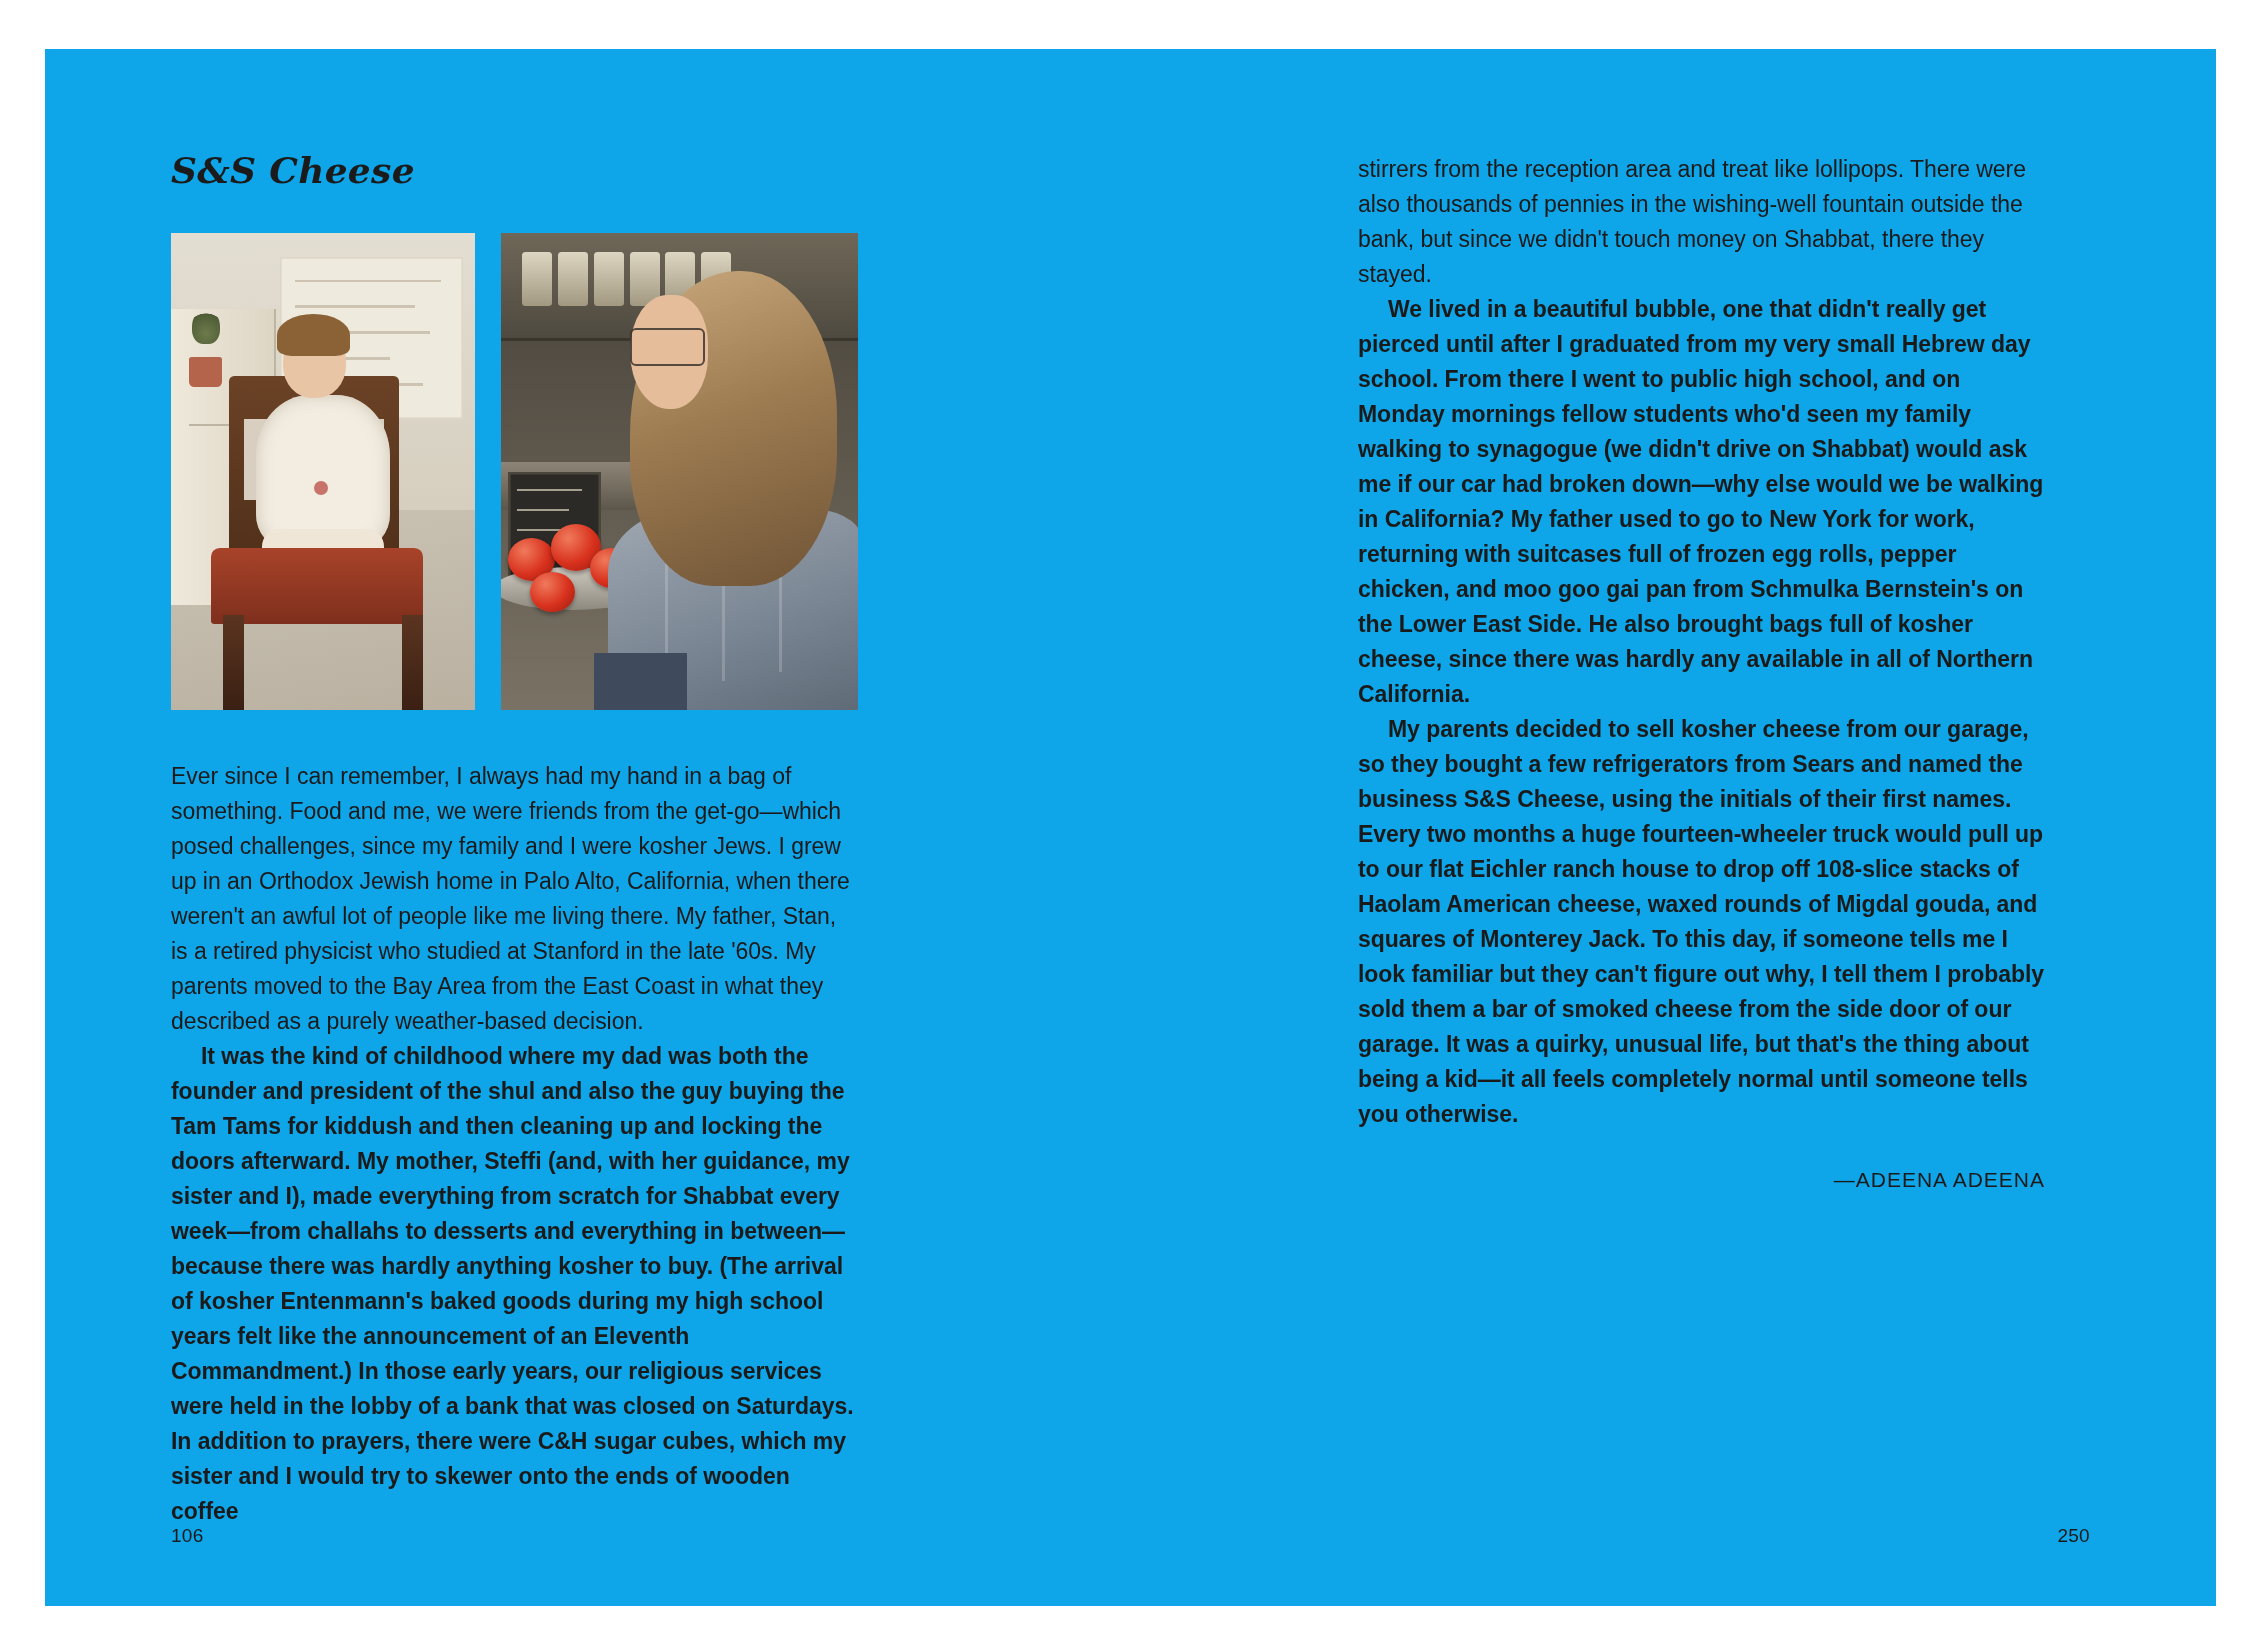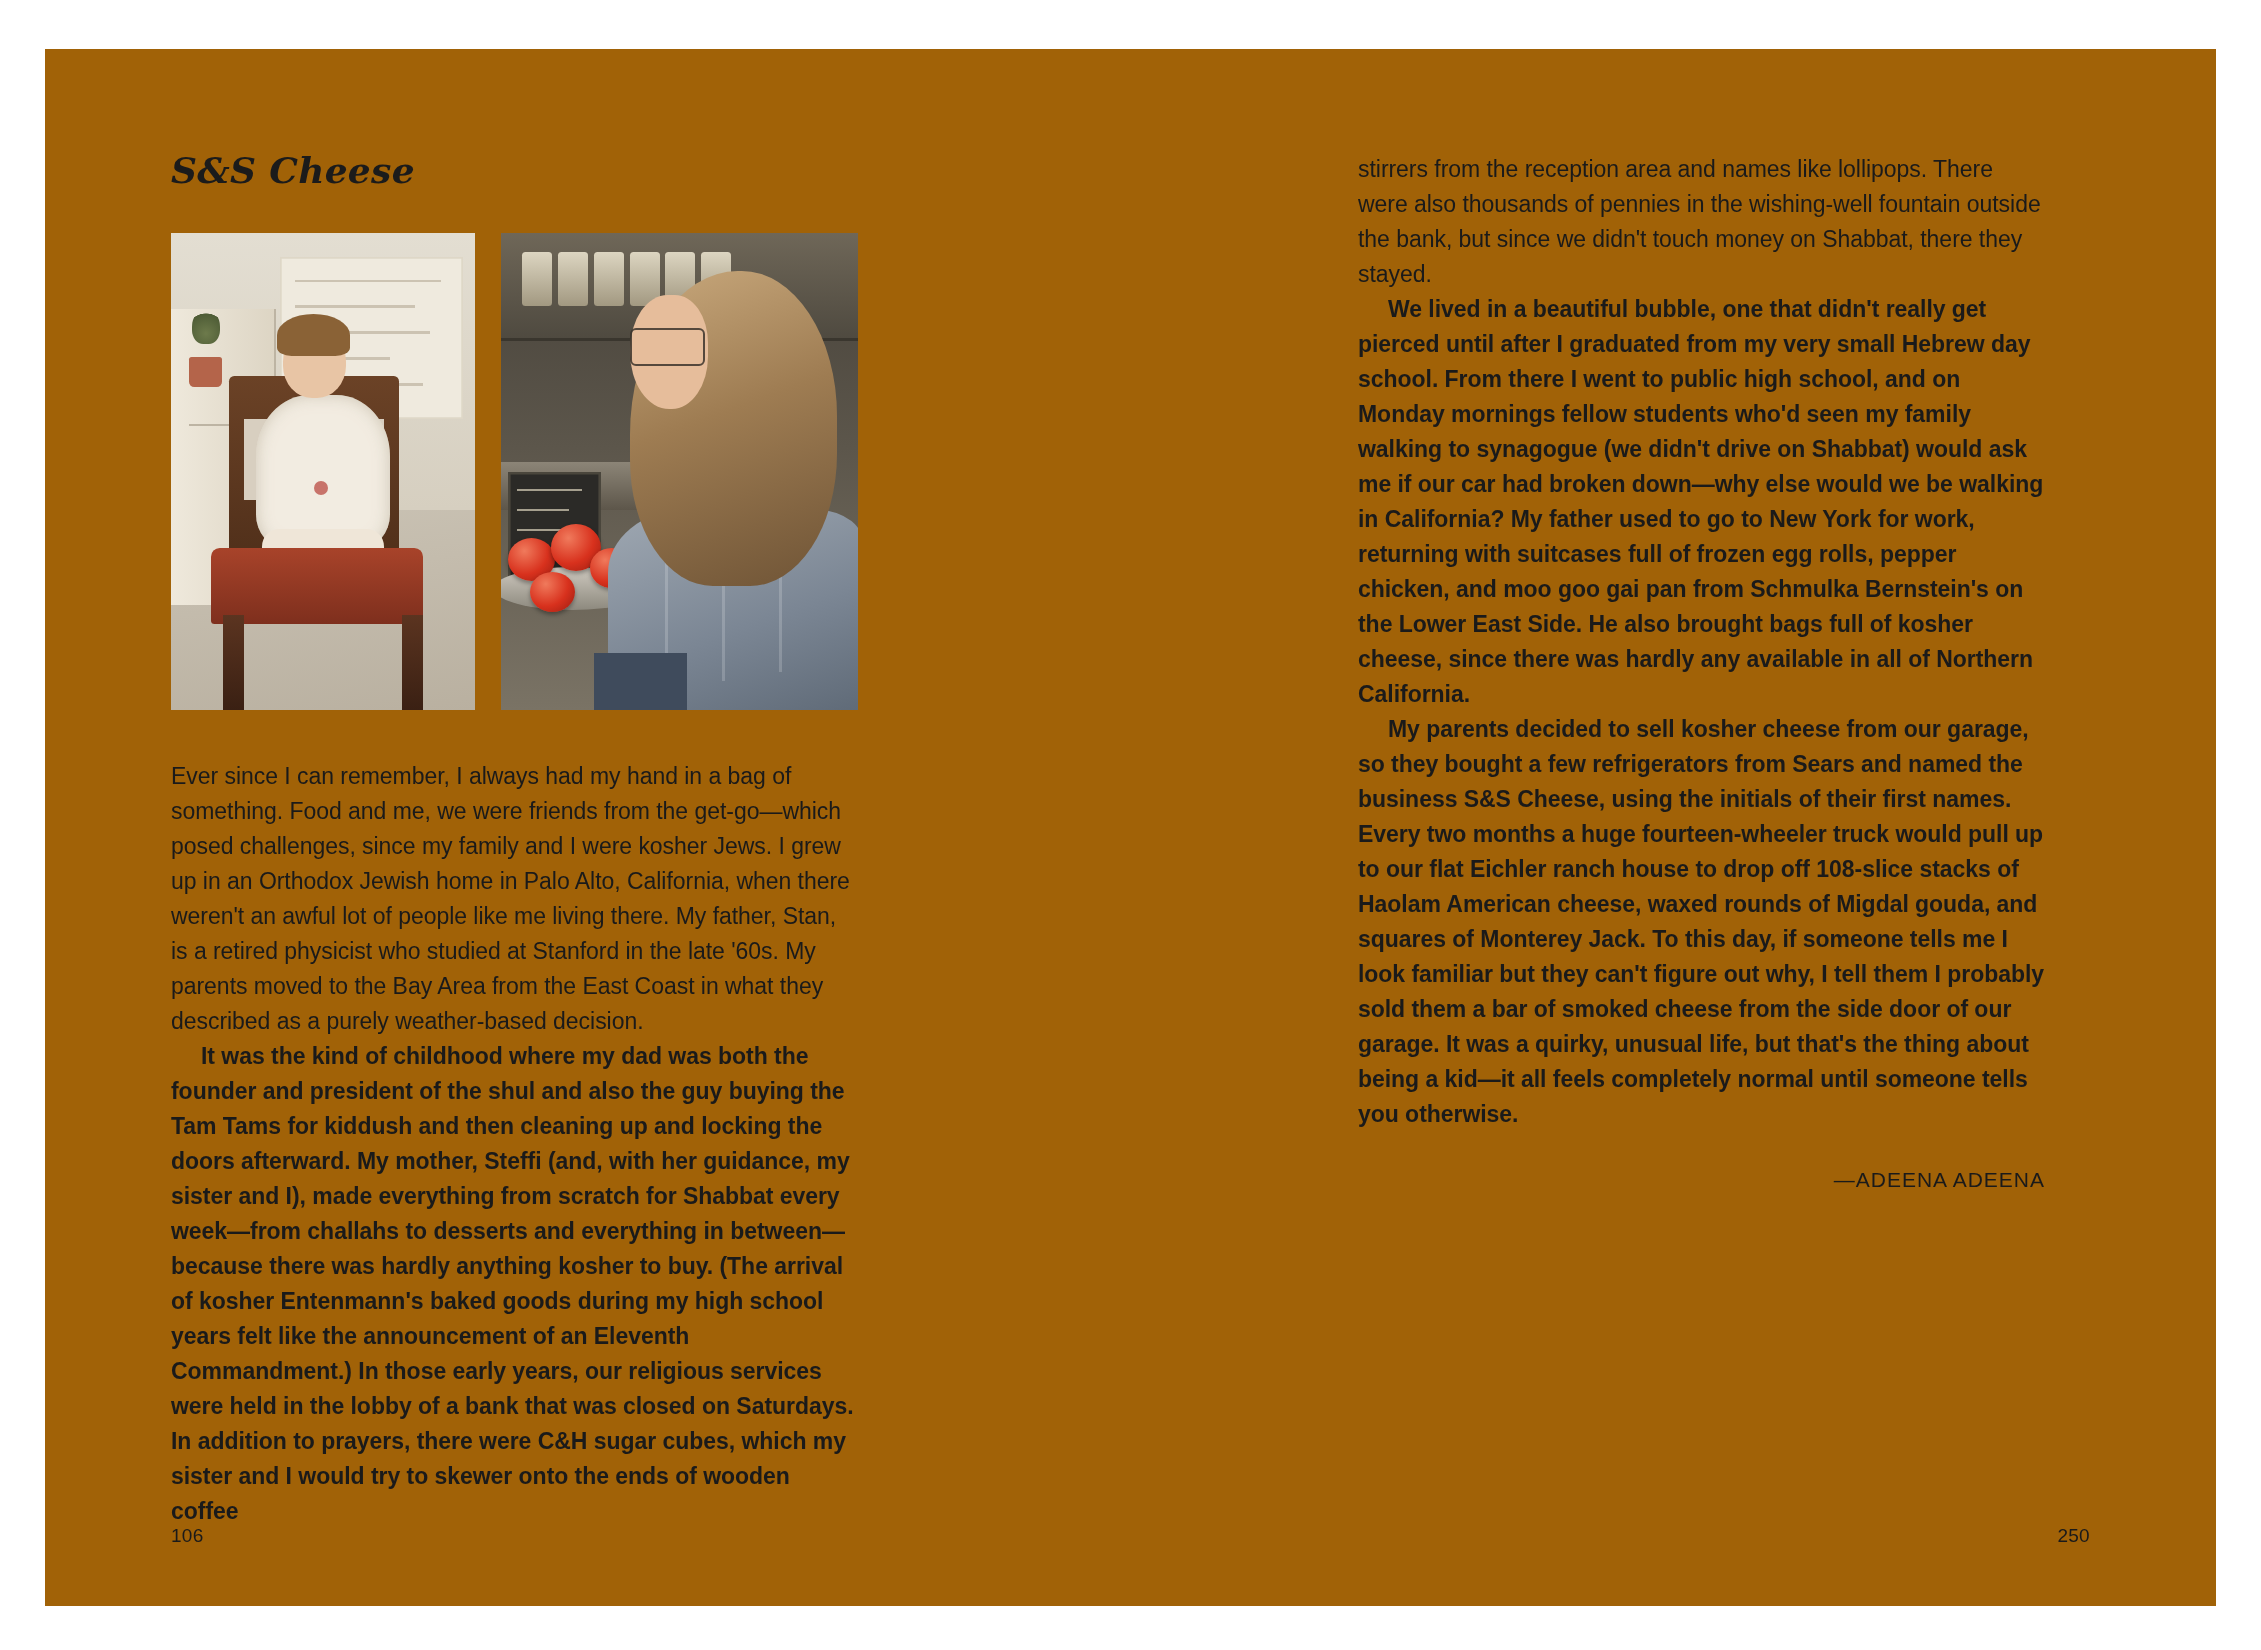--- a/index.html
+++ b/index.html
@@ -17,21 +17,21 @@
     background: #ffffff;
     box-sizing: border-box;
     overflow: hidden;
   }
   .paper {
     position: absolute;
     left: 45px;
     top: 49px;
     width: 2171px;
     height: 1557px;
-    background: #a16207;
+    background: #0ea5e9;
     box-sizing: border-box;
   }
   .col {
     position: absolute;
     top: 103px;
     width: 687px;
   }
   .col-left {
     left: 126px;
   }
@@ -312,21 +312,21 @@
       </div>
 
       <div class="body-text">
         <p>Ever since I can remember, I always had my hand in a bag of something. Food and me, we were friends from the get-go—which posed challenges, since my family and I were kosher Jews. I grew up in an Orthodox Jewish home in Palo Alto, California, when there weren't an awful lot of people like me living there. My father, Stan, is a retired physicist who studied at Stanford in the late '60s. My parents moved to the Bay Area from the East Coast in what they described as a purely weather-based decision.</p>
         <p class="indent">It was the kind of childhood where my dad was both the founder and president of the shul and also the guy buying the Tam Tams for kiddush and then cleaning up and locking the doors afterward. My mother, Steffi (and, with her guidance, my sister and I), made everything from scratch for Shabbat every week—from challahs to desserts and everything in between—because there was hardly anything kosher to buy. (The arrival of kosher Entenmann's baked goods during my high school years felt like the announcement of an Eleventh Commandment.) In those early years, our religious services were held in the lobby of a bank that was closed on Saturdays. In addition to prayers, there were C&amp;H sugar cubes, which my sister and I would try to skewer onto the ends of wooden coffee</p>
       </div>
     </div>
 
     <div class="col col-right">
       <div class="body-text">
-        <p>stirrers from the reception area and names like lollipops. There were also thousands of pennies in the wishing-well fountain outside the bank, but since we didn't touch money on Shabbat, there they stayed.</p>
+        <p>stirrers from the reception area and treat like lollipops. There were also thousands of pennies in the wishing-well fountain outside the bank, but since we didn't touch money on Shabbat, there they stayed.</p>
         <p class="indent">We lived in a beautiful bubble, one that didn't really get pierced until after I graduated from my very small Hebrew day school. From there I went to public high school, and on Monday mornings fellow students who'd seen my family walking to synagogue (we didn't drive on Shabbat) would ask me if our car had broken down—why else would we be walking in California? My father used to go to New York for work, returning with suitcases full of frozen egg rolls, pepper chicken, and moo goo gai pan from Schmulka Bernstein's on the Lower East Side. He also brought bags full of kosher cheese, since there was hardly any available in all of Northern California.</p>
         <p class="indent">My parents decided to sell kosher cheese from our garage, so they bought a few refrigerators from Sears and named the business S&amp;S Cheese, using the initials of their first names. Every two months a huge fourteen-wheeler truck would pull up to our flat Eichler ranch house to drop off 108-slice stacks of Haolam American cheese, waxed rounds of Migdal gouda, and squares of Monterey Jack. To this day, if someone tells me I look familiar but they can't figure out why, I tell them I probably sold them a bar of smoked cheese from the side door of our garage. It was a quirky, unusual life, but that's the thing about being a kid—it all feels completely normal until someone tells you otherwise.</p>
         <div class="byline">—ADEENA ADEENA</div>
       </div>
     </div>
 
     <div class="folio folio-left">106</div>
     <div class="folio folio-right">250</div>
 
   </div>

